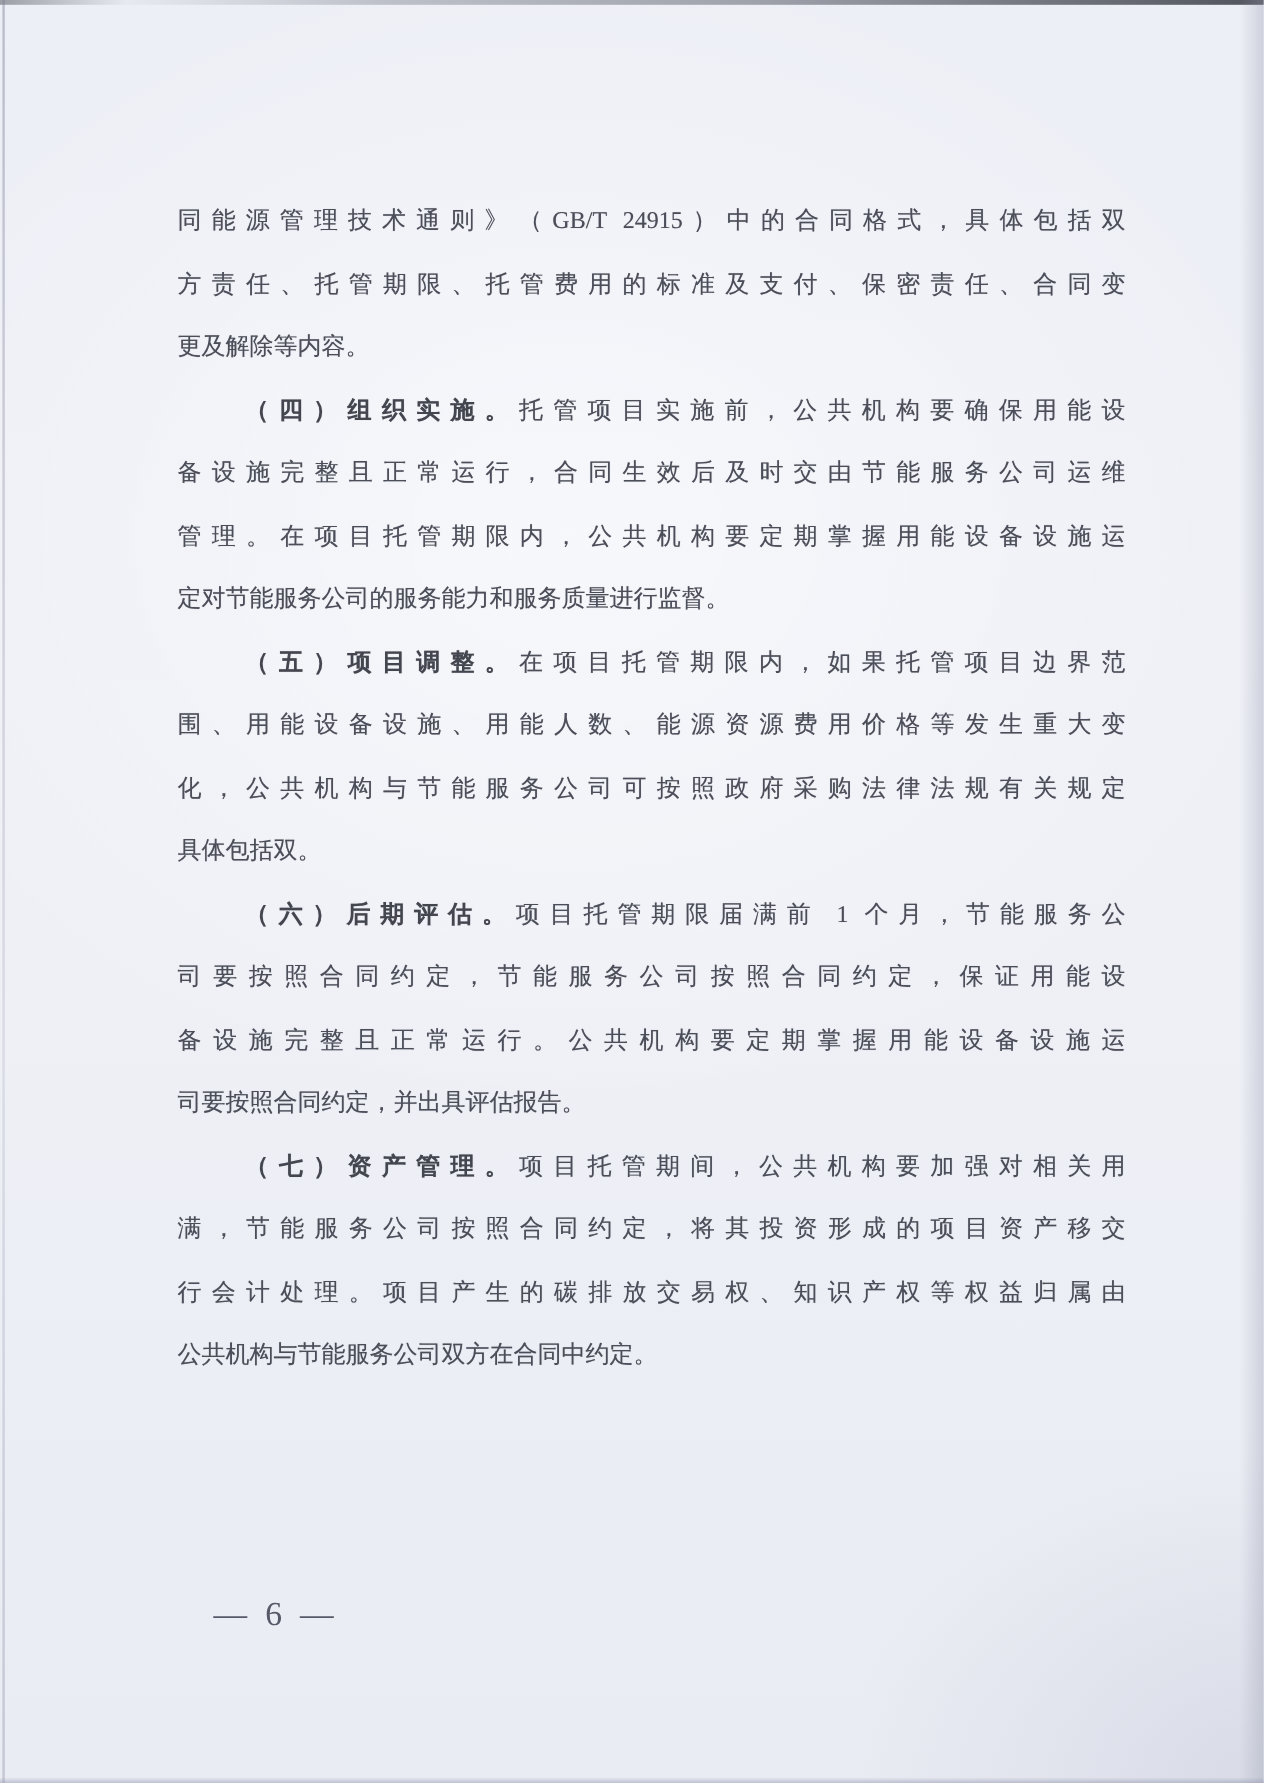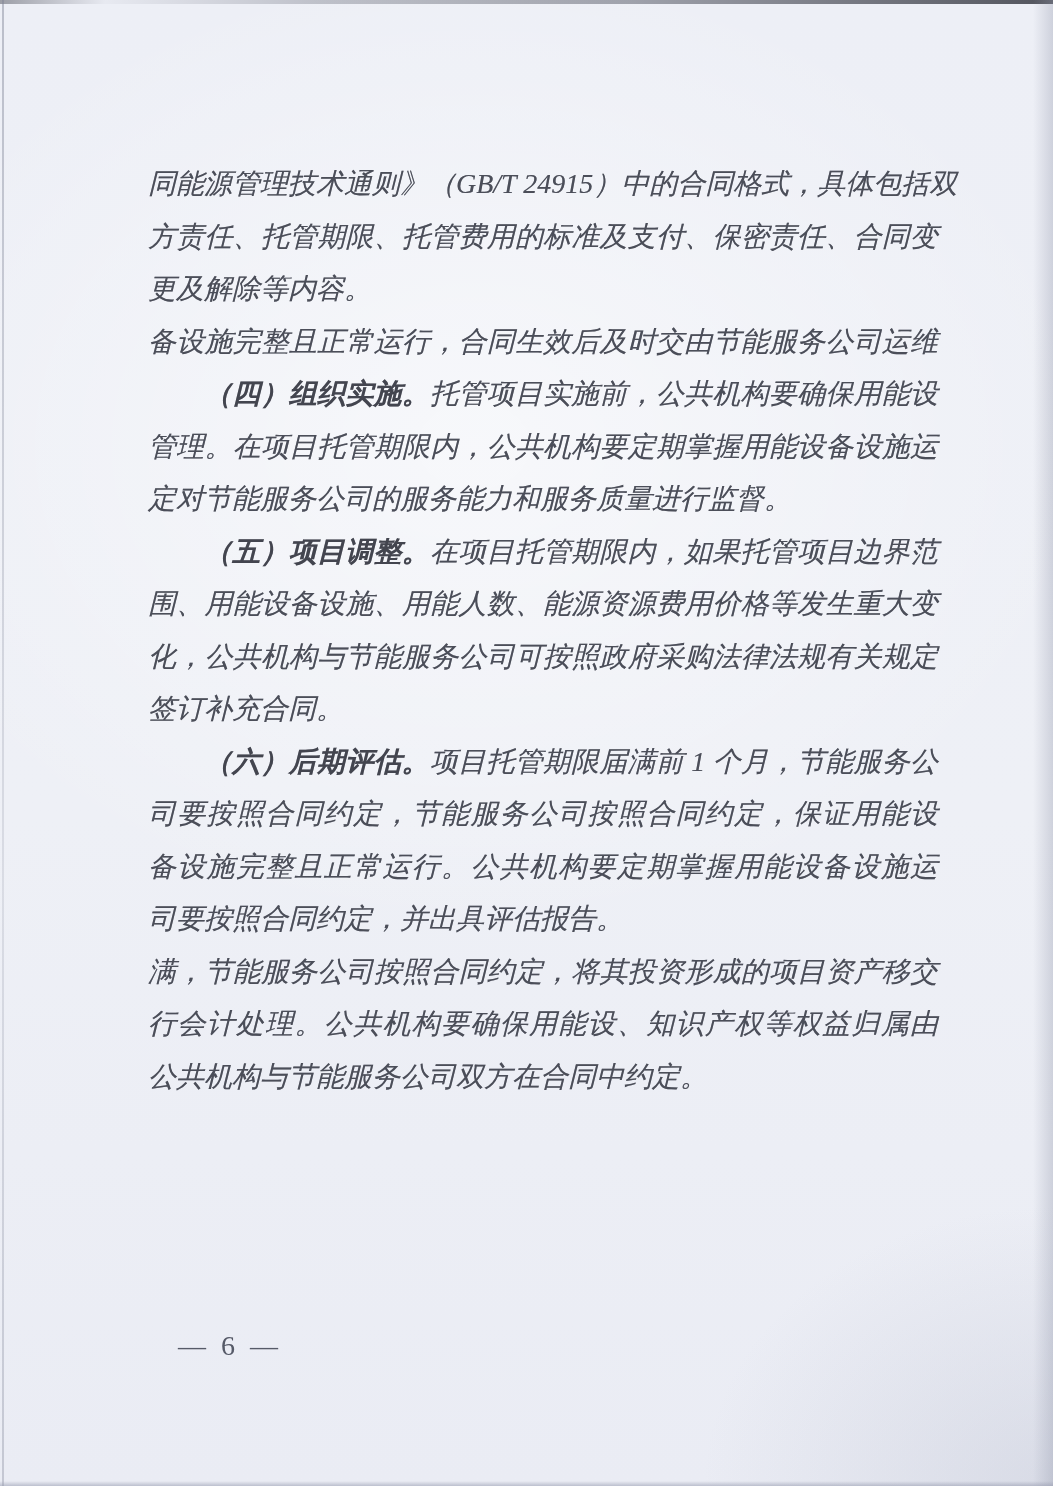--- a/index.html
+++ b/index.html
@@ -40,25 +40,24 @@
   }
   .shade-right {
     position: absolute; top: 0; right: 0; width: 20px; height: 100%;
     background: linear-gradient(270deg, rgba(148,153,172,0.35), rgba(148,153,172,0));
   }
   .textblock {
     position: absolute;
     left: 148px;
     top: 158px;
     width: 790px;
-    font-size: 28px;
+    font-size: 20px;
     line-height: 52.5px;
     color: #4b4e59;
     text-shadow: 0 0 0.6px rgba(75,78,89,0.45);
-    font-style: italic;
   }
   .line {
     text-align: justify;
     text-align-last: justify;
     white-space: nowrap;
     min-height: 52.5px;
   }
   .line.end {
     text-align: center;
     text-align-last: left;
@@ -88,35 +87,36 @@
   <div class="edge-top"></div>
   <div class="edge-left"></div>
   <div class="shade-right"></div>
   <div class="edge-bottom"></div>
 
   <div class="textblock">
     <div class="line">同能源管理技术通则》（GB/T 24915）中的合同格式，具体包括双</div>
     <div class="line">方责任、托管期限、托管费用的标准及支付、保密责任、合同变</div>
     <div class="line end">更及解除等内容。</div>
 
+    <div class="line indent"><span class="head">（四）组织实施。</span><span>托管项目实施前，公共机构要确保用能设</span></div>
     <div class="line">备设施完整且正常运行，合同生效后及时交由节能服务公司运维</div>
-    <div class="line indent"><span class="head">（四）组织实施。</span><span>托管项目实施前，公共机构要确保用能设</span></div>
     <div class="line">管理。在项目托管期限内，公共机构要定期掌握用能设备设施运</div>
     <div class="line end">定对节能服务公司的服务能力和服务质量进行监督。</div>
 
     <div class="line indent"><span class="head">（五）项目调整。</span><span>在项目托管期限内，如果托管项目边界范</span></div>
     <div class="line">围、用能设备设施、用能人数、能源资源费用价格等发生重大变</div>
     <div class="line">化，公共机构与节能服务公司可按照政府采购法律法规有关规定</div>
-    <div class="line end">签订补充合同。</div>
+    <div class="line end">具体包括双。</div>
 
     <div class="line indent"><span class="head">（六）后期评估。</span><span>项目托管期限届满前 1 个月，节能服务公</span></div>
     <div class="line">司要按照合同约定，节能服务公司按照合同约定，保证用能设</div>
     <div class="line">备设施完整且正常运行。公共机构要定期掌握用能设备设施运</div>
     <div class="line end">司要按照合同约定，并出具评估报告。</div>
 
+    <div class="line indent"><span class="head">（七）资产管理。</span><span>项目托管期间，公共机构要加强对相关用</span></div>
     <div class="line">满，节能服务公司按照合同约定，将其投资形成的项目资产移交</div>
-    <div class="line">行会计处理。公共机构要确保用能设、知识产权等权益归属由</div>
+    <div class="line">行会计处理。项目产生的碳排放交易权、知识产权等权益归属由</div>
     <div class="line end">公共机构与节能服务公司双方在合同中约定。</div>
   </div>
 
   <div class="page-number">— 6 —</div>
 
 </div>
 
 </body></html>

